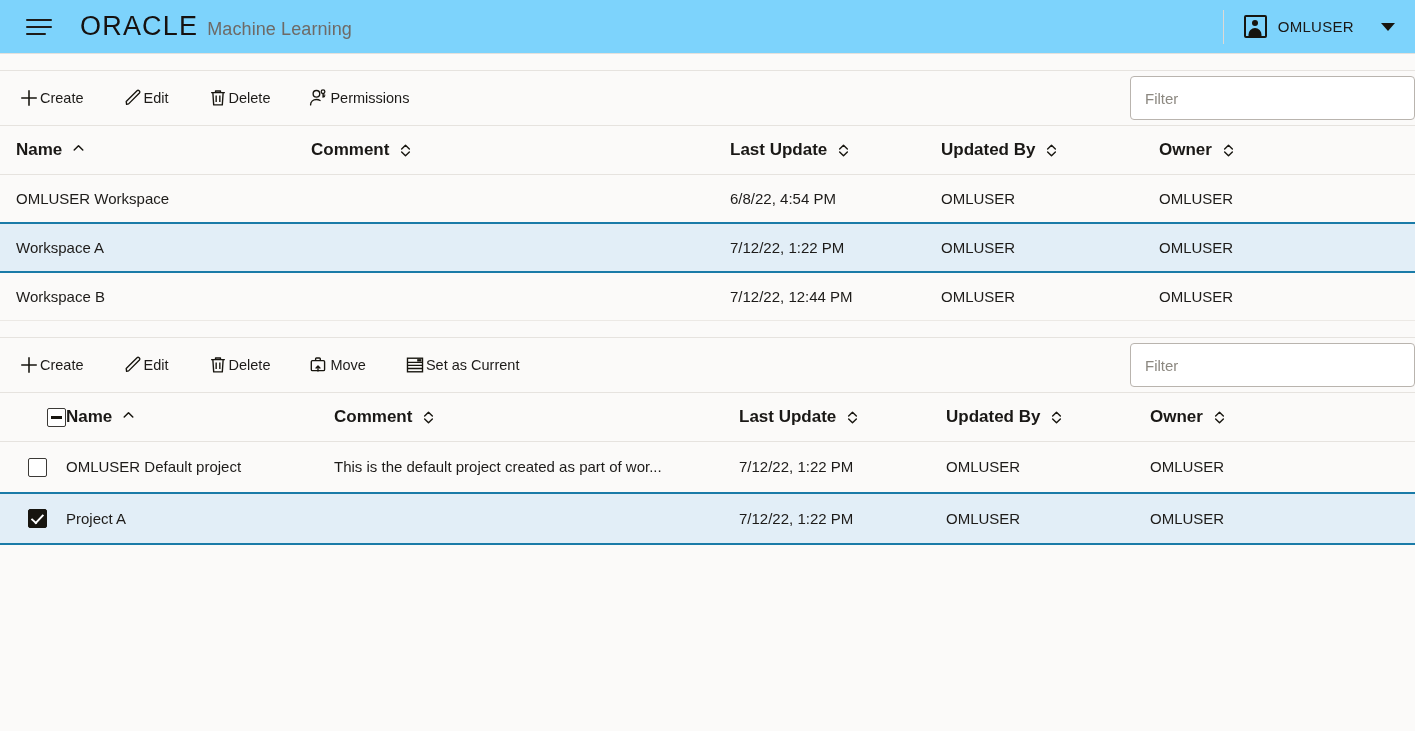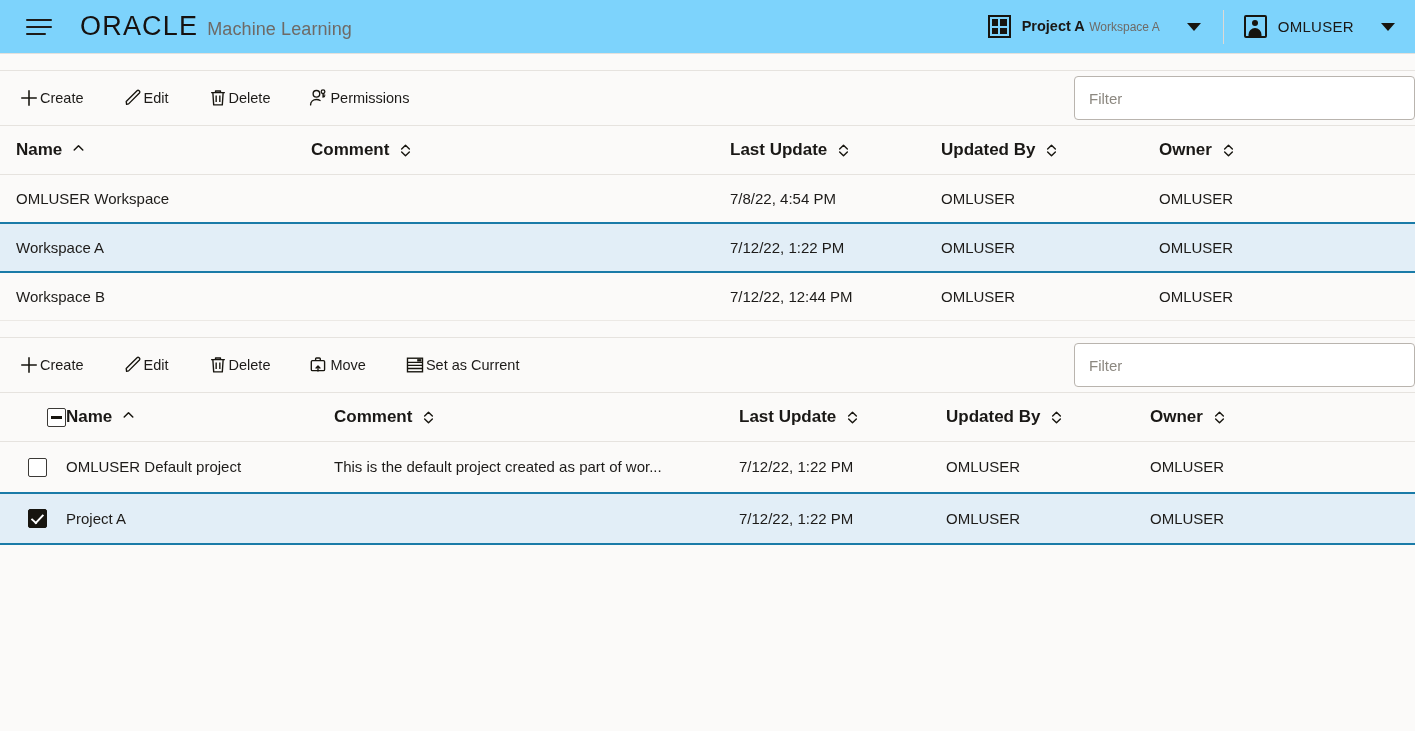--- a/index.html
+++ b/index.html
@@ -205,21 +205,21 @@
     width: 22px; height: 22px;
     flex: 0 0 auto;
     display: block;
   }
 
   .filter-box {
     position: absolute;
     right: 0px;
     top: 50%;
     transform: translateY(-50%);
-    width: 341px;
+    width: 285px;
     height: 44px;
     border: 1px solid #b9b4ae;
     border-radius: 4px;
     background: #fff;
     display: flex;
     align-items: center;
     padding: 0 14px;
   }
   .filter-box input {
     border: none;
@@ -314,33 +314,20 @@
       <span></span>
   </div>
 
   <div class="brand">
     <span class="brand-oracle">ORACLE</span>
     <span class="brand-product">Machine Learning</span>
   </div>
 
   <div class="header-right">
 
-    <div class="proj-switcher">
-      <span class="grid-icon">
-        <i></i>
-          <i></i>
-          <i></i>
-          <i></i>
-      </span>
-      <span class="proj-text">
-        <span class="proj-name">Project A</span>
-        <span class="proj-ws">Workspace A</span>
-      </span>
-      <span class="caret-down"></span>
-    </div>
 
     <div class="hdr-divider"></div>
 
     <div class="user-menu">
       <span class="user-icon"></span>
       <span class="user-name">OMLUSER</span>
       <span class="caret-down"></span>
     </div>
 
   </div>
@@ -436,21 +423,21 @@
             <path d="M2.4 5.6L6 2l3.6 3.6M2.4 8.4L6 12l3.6-3.6" stroke="#17150f" stroke-width="1.3" fill="none" stroke-linecap="round" stroke-linejoin="round"></path>
           </svg>
         </span>
           </th>
       </tr>
     </thead>
     <tbody>
       <tr>
         <td>OMLUSER Workspace</td>
         <td></td>
-        <td>7/8/22, 4:54 PM</td>
+        <td>6/8/22, 4:54 PM</td>
         <td>OMLUSER</td>
         <td>OMLUSER</td>
       </tr>
       <tr class="selected">
         <td>Workspace A</td>
         <td></td>
         <td>7/12/22, 1:22 PM</td>
         <td>OMLUSER</td>
         <td>OMLUSER</td>
       </tr>

